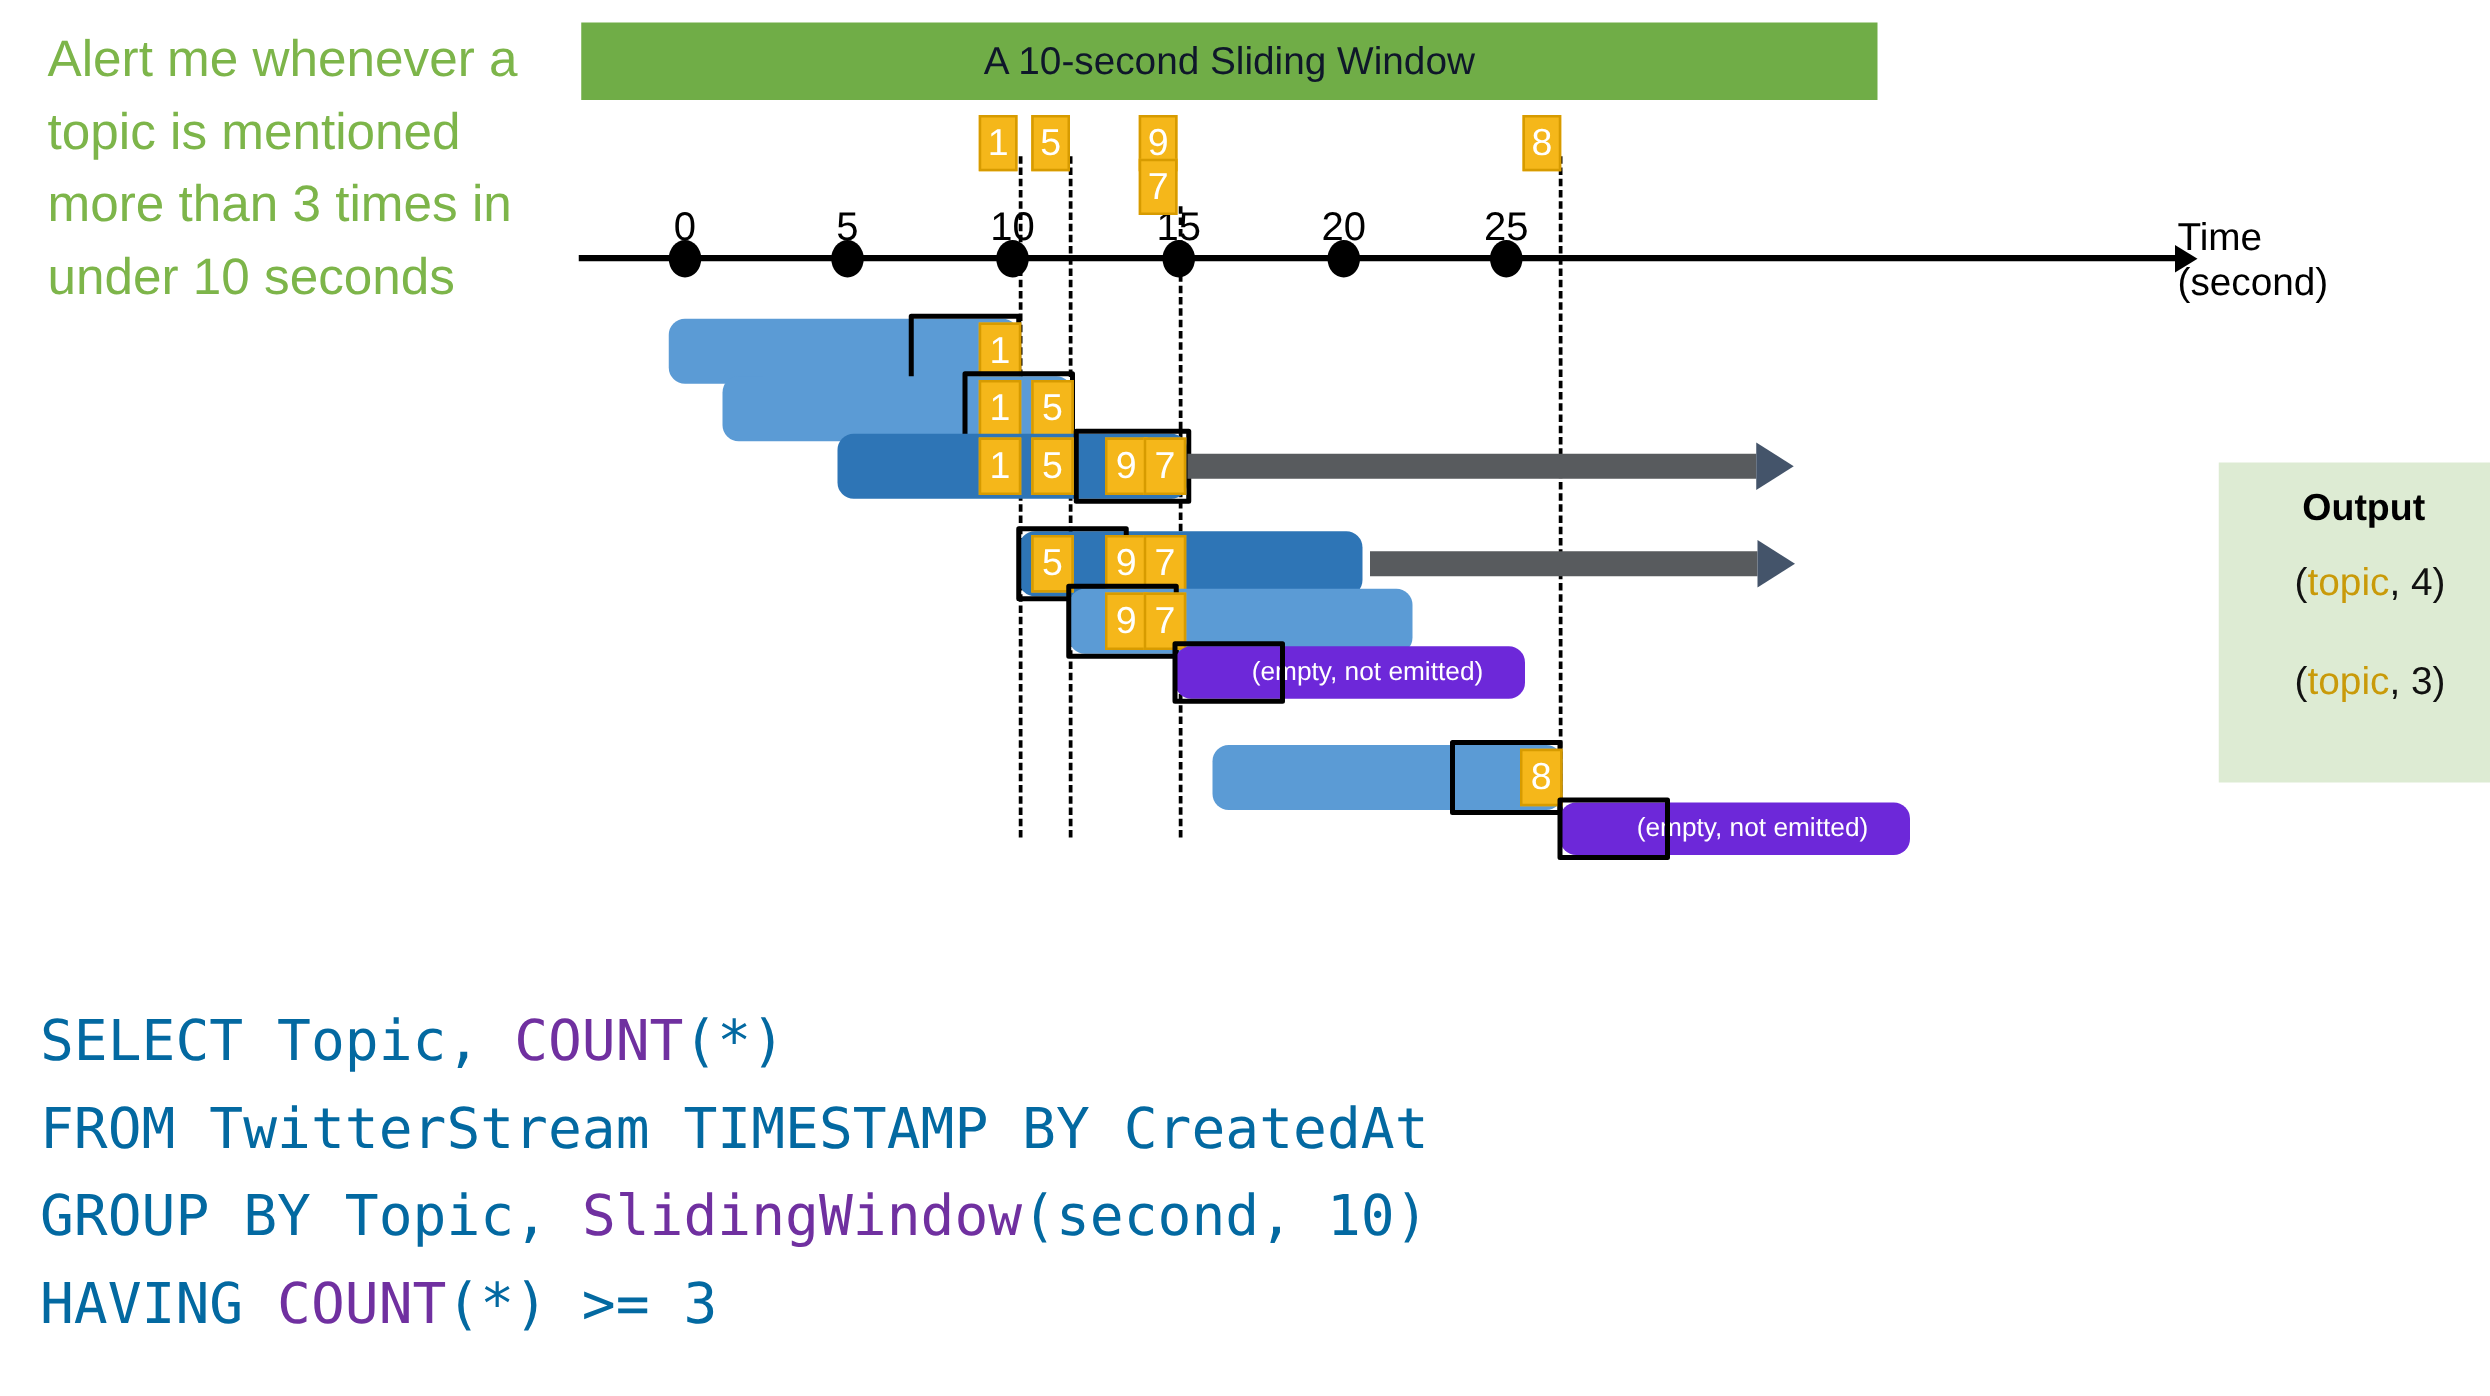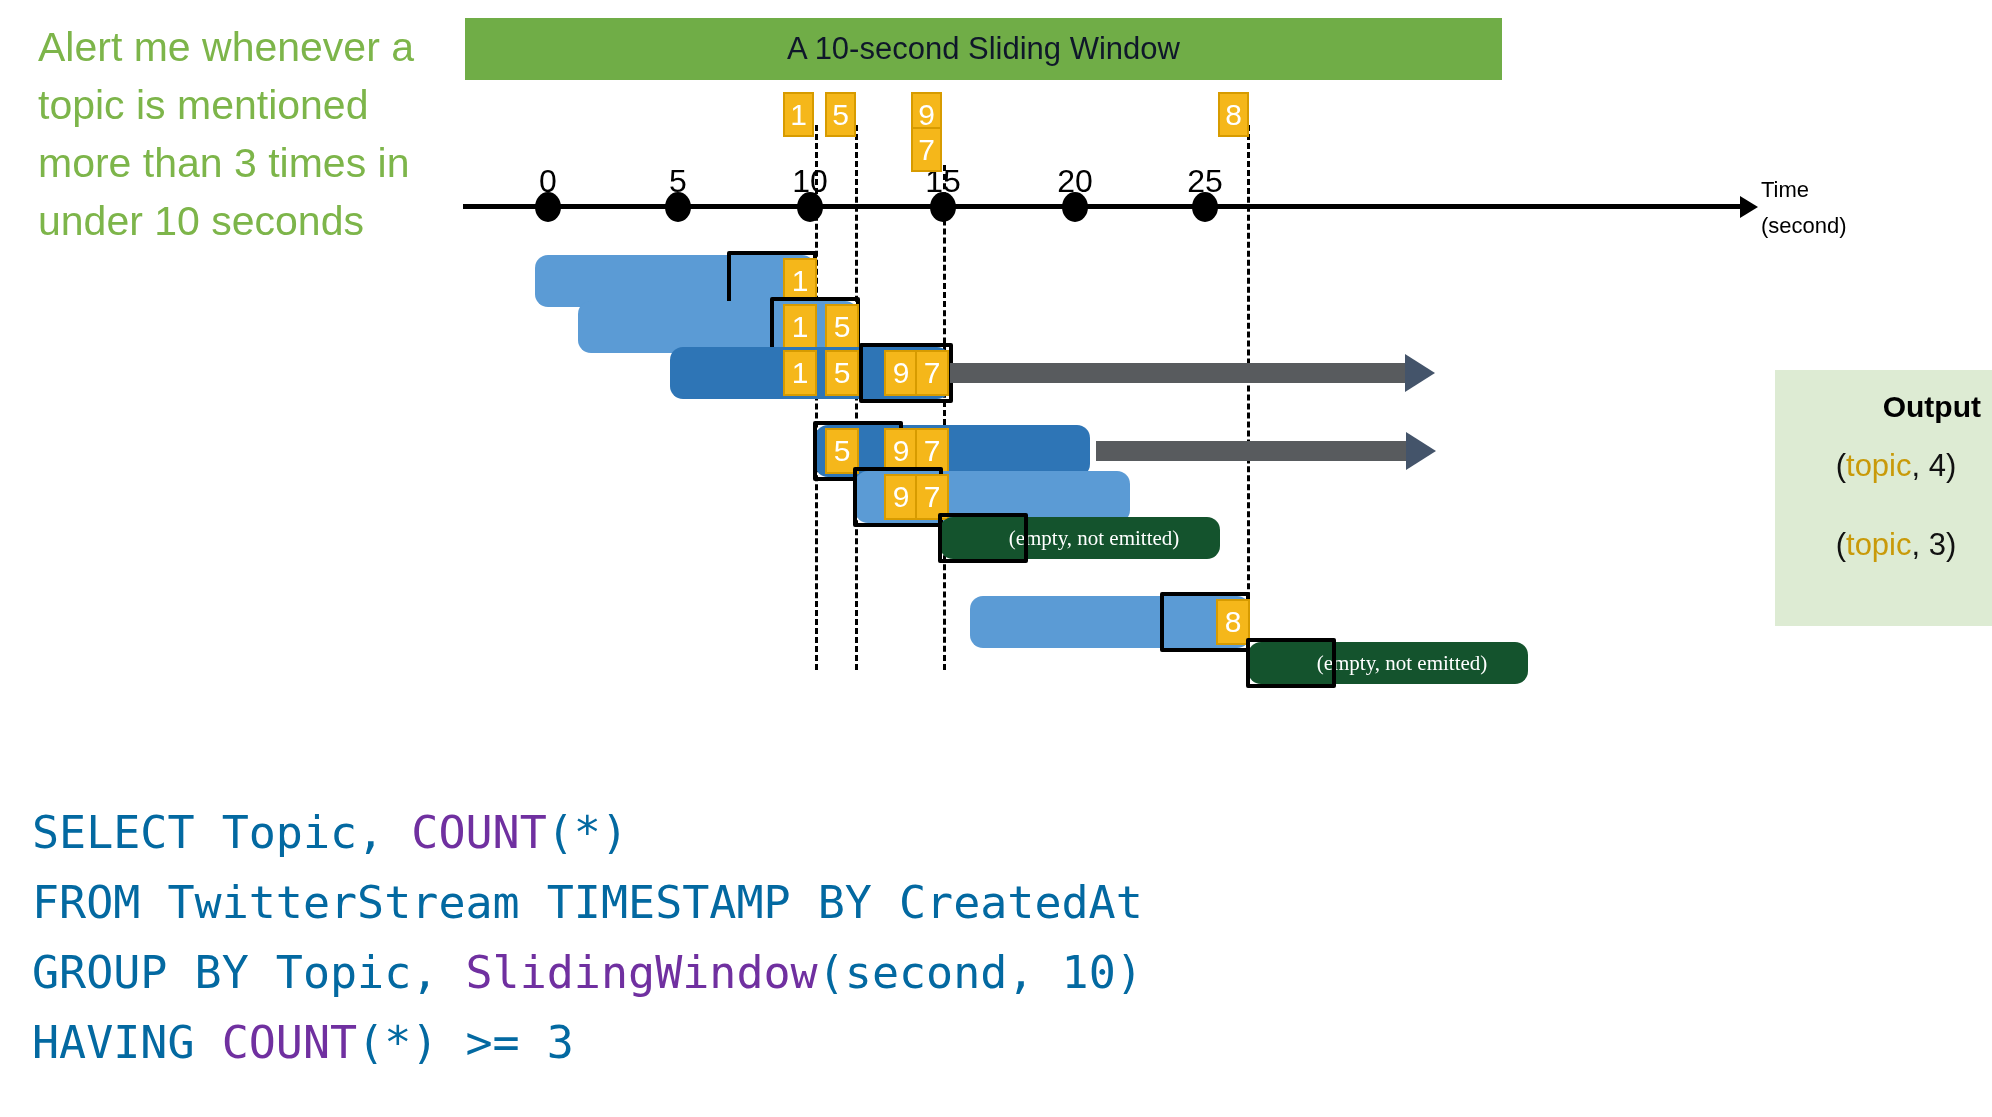--- a/index.html
+++ b/index.html
@@ -53,38 +53,38 @@
     border-left:18px solid #000;
   }
   .tick-dot{
     width:26px;height:30px;border-radius:50%;background:#000;
     margin-left:-13px;top:192px;
   }
   .tick-label{
     top:163px;font-size:32px;color:#000;text-align:center;
     width:70px;margin-left:-35px;
   }
-  #time-label{left:1742px;top:172px;font-size:22px;color:#000;line-height:36px;margin-left:19px;}
+  #time-label{left:1742px;top:172px;font-size:31px;color:#000;line-height:36px;}
 
   
   .vguide{width:0;border-left:3px dashed #000;}
 
   
   .badge{
     background:#F5B71A;border:2px solid #D79B00;
     color:#ffffff;display:flex;align-items:center;justify-content:center;
     font-size:30px;line-height:1;box-sizing:border-box;
   }
   .axis-badge{width:31px;height:45px;}
 
   
   .bar{border-radius:13px;box-sizing:border-box;}
   .bar-light{background:#5B9BD5;}
   .bar-dark{background:#2E75B6;}
-  .bar-gray{background:#14532d;font-family:Liberation Serif, serif;}
+  .bar-gray{background:#6d28d9;}
   .bar-gray .gray-label{
     color:#ffffff;font-size:21px;
     width:100%;height:100%;display:flex;align-items:center;justify-content:center;
     padding-left:28px;box-sizing:border-box;
   }
   
   .outline{
     border:4px solid #000;box-sizing:border-box;background:transparent;
     border-radius:2px;
   }
@@ -97,21 +97,21 @@
     border-top:19px solid transparent;border-bottom:19px solid transparent;
     border-left:30px solid #44546A;
   }
 
   
   #output-panel{
     left:1775px;top:370px;width:230px;height:256px;
     background:#DDEBD3;
   }
   #output-title{
-    left:1801px;top:390px;width:180px;text-align:right;
+    left:1801px;top:390px;width:180px;text-align:center;
     font-size:30px;font-weight:bold;color:#000;
   }
   .out-row{font-size:31px;color:#111;}
   .out-topic{color:#C99A09;}
 </style>
 </head>
 <body>
 
 <div id="stage">
 

